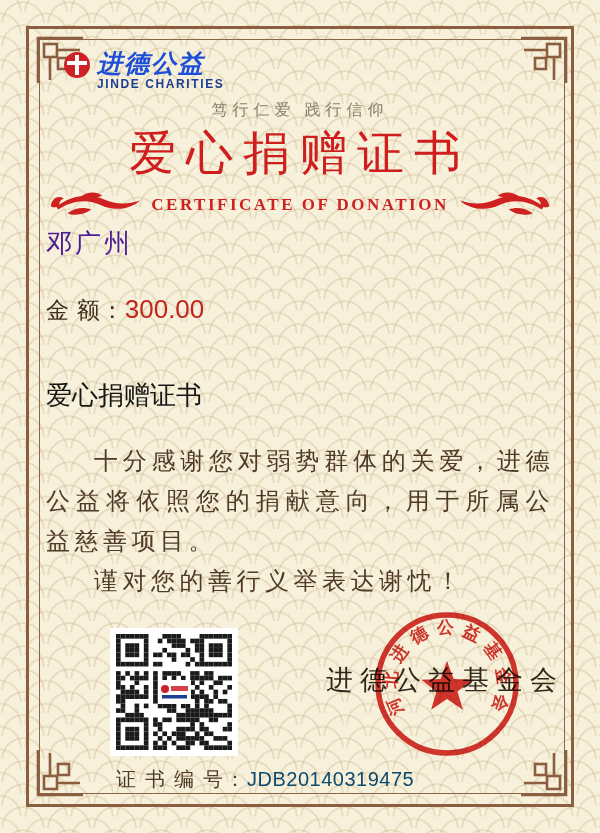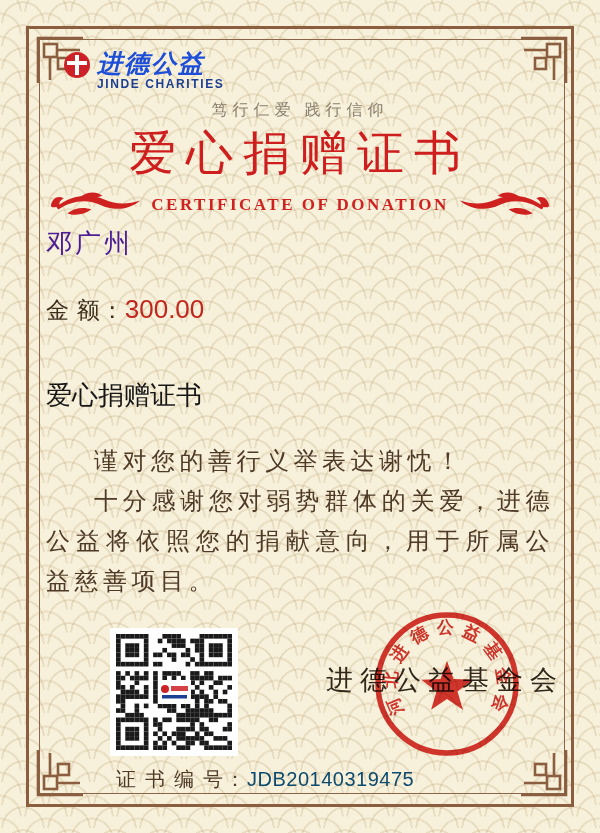--- a/index.html
+++ b/index.html
@@ -156,22 +156,22 @@
     <span class="field-value amount">300.00</span>
   </div>
   <div class="field-row">
   </div>
   <div class="field-row">
     <span class="field-value">爱心捐赠证书</span>
   </div>
 </div>
 
 <div class="body-text">
+  <p>十分感谢您对弱势群体的关爱，进德公益将依照您的捐献意向，用于所属公益慈善项目。</p>
   <p>谨对您的善行义举表达谢忱！</p>
-  <p>十分感谢您对弱势群体的关爱，进德公益将依照您的捐献意向，用于所属公益慈善项目。</p>
 </div>
 
 <div class="qr">
     <svg width="128" height="128" viewBox="0 0 128 128">
     <rect width="128" height="128" fill="#fff"></rect>
       <g fill="#1a1a1a">
         <rect x="6.00" y="6.00" width="4.64" height="4.64"></rect>
         <rect x="10.64" y="6.00" width="4.64" height="4.64"></rect>
         <rect x="15.28" y="6.00" width="4.64" height="4.64"></rect>
         <rect x="19.92" y="6.00" width="4.64" height="4.64"></rect>

